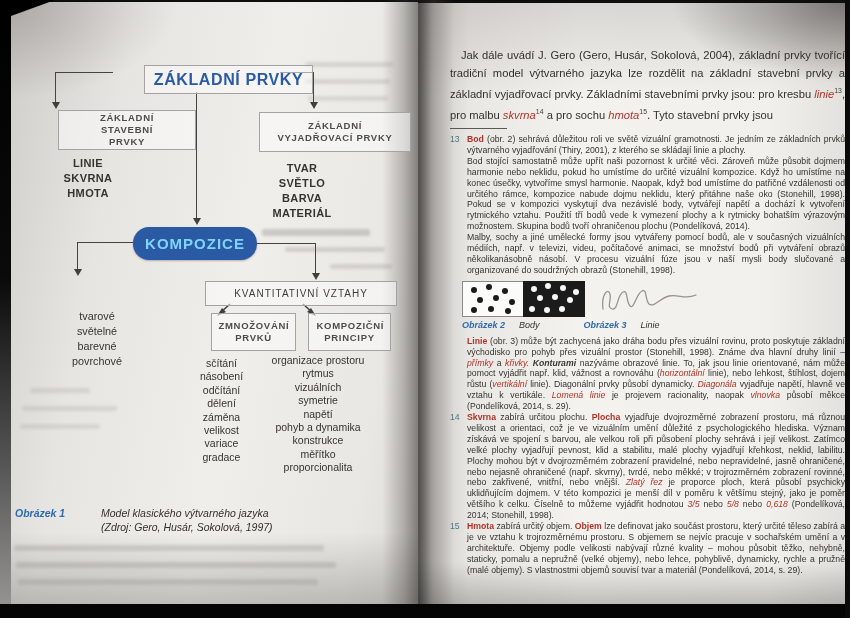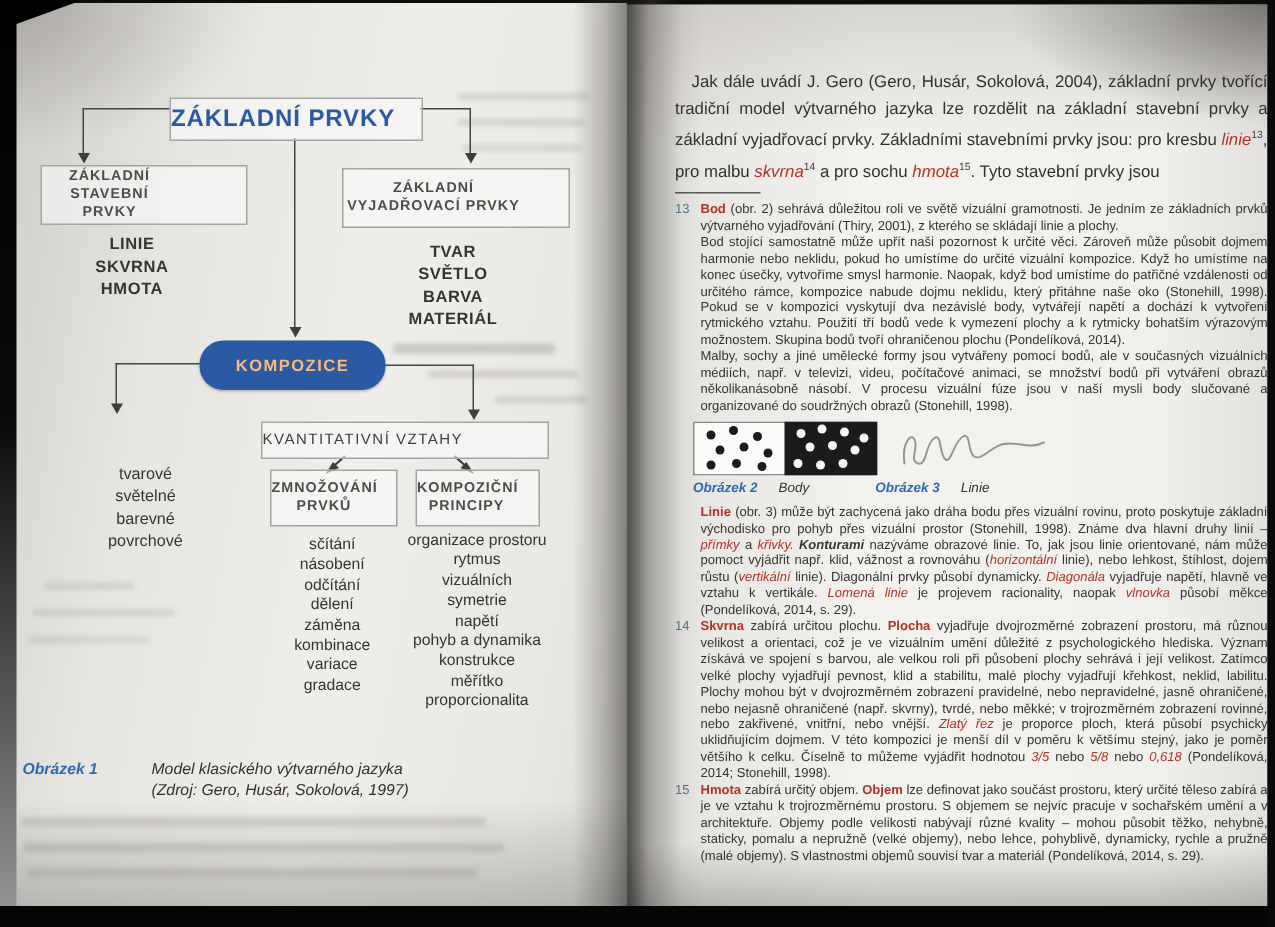--- a/index.html
+++ b/index.html
@@ -28,29 +28,29 @@
     background:linear-gradient(180deg,#000 0%,#0a0a0a 45%,#555 75%,#9b9997 100%);}
   .edge-corner{position:absolute;left:0;top:0;width:55px;height:20px;background:#000;
     clip-path:polygon(0 0,100% 0,0 100%);}
   .edge-bottom{position:absolute;left:0;top:604px;width:850px;height:14px;background:#050505;}
   .edge-right{position:absolute;right:0;top:0;width:5px;height:618px;background:#0a0a0a;}
 
   .bleed{position:absolute;background:#8f8d89;filter:blur(1.6px);border-radius:2px;}
 
   
   .dg-box{position:absolute;border:1px solid #a3a3a3;background:rgba(252,252,251,.55);
-    display:flex;align-items:center;justify-content:flex-start;text-align:center;
-    color:#4e4c49;letter-spacing:.7px;}
+    display:flex;align-items:center;justify-content:center;text-align:center;
+    color:#4e4c49;letter-spacing:.7px;margin-left:31px;}
   .b-root{border-width:1.5px;}
   .b-root span{font-size:16px;font-weight:bold;color:#2b5aa4;letter-spacing:.6px;}
   .dg-sub{font-size:9.5px;font-weight:600;line-height:12px;}
   .dg-rel{font-size:10px;font-weight:500;color:#403e3b;letter-spacing:1px;}
   .pill{position:absolute;background:#2b5aa4;border-radius:16px;display:flex;align-items:center;
     justify-content:center;box-shadow:0 1px 2px rgba(0,0,0,.25);}
-  .pill span{color:#fdba74;font-weight:bold;font-size:11px;letter-spacing:1px;}
+  .pill span{color:#7dd3fc;font-weight:bold;font-size:15px;letter-spacing:1px;}
   .dg-list{position:absolute;text-align:center;color:#36342f;}
   .list-bold{font-weight:bold;font-size:11px;line-height:15px;letter-spacing:.4px;}
   .list-reg{font-size:10.8px;line-height:15px;}
   .list-sm{font-size:10.5px;line-height:13.4px;}
   .hline{position:absolute;border-top:1.5px solid #454440;}
   .vline{position:absolute;border-left:1.5px solid #454440;}
   .arr-d{position:absolute;width:0;height:0;border-left:4px solid transparent;
     border-right:4px solid transparent;border-top:7px solid #3f3e3a;}
   .dg-diag{position:absolute;}
 
@@ -163,21 +163,21 @@
   </div>
   <div class="dg-box dg-sub" style="left:277px;top:313px;width:81px;height:36px;">
     <span style="display:block;width:66px;">KOMPOZIČNÍ PRINCIPY</span>
   </div>
   <div class="dg-list list-sm" style="left:180px;top:357px;width:83px;">
       <div>sčítání</div>
       <div>násobení</div>
       <div>odčítání</div>
       <div>dělení</div>
       <div>záměna</div>
-      <div>kombinace</div>
+      <div>velikost</div>
       <div>variace</div>
       <div>gradace</div>
     </div>
   <div class="dg-list list-sm" style="left:258px;top:354px;width:120px;">
       <div>organizace prostoru</div>
       <div>rytmus</div>
       <div>vizuálních</div>
       <div>symetrie</div>
       <div>napětí</div>
       <div>pohyb a dynamika</div>

